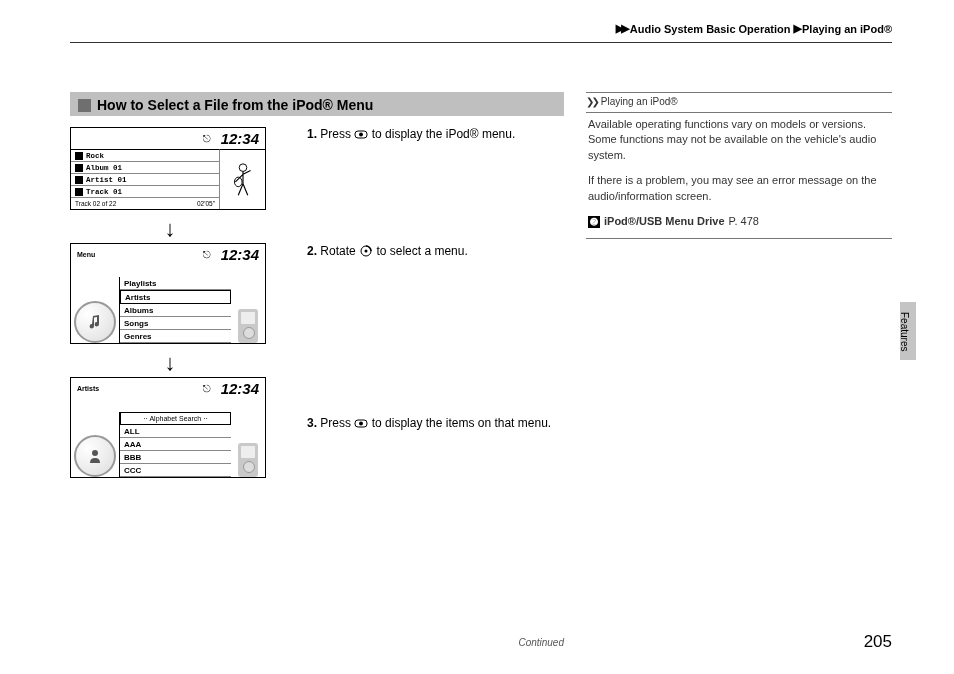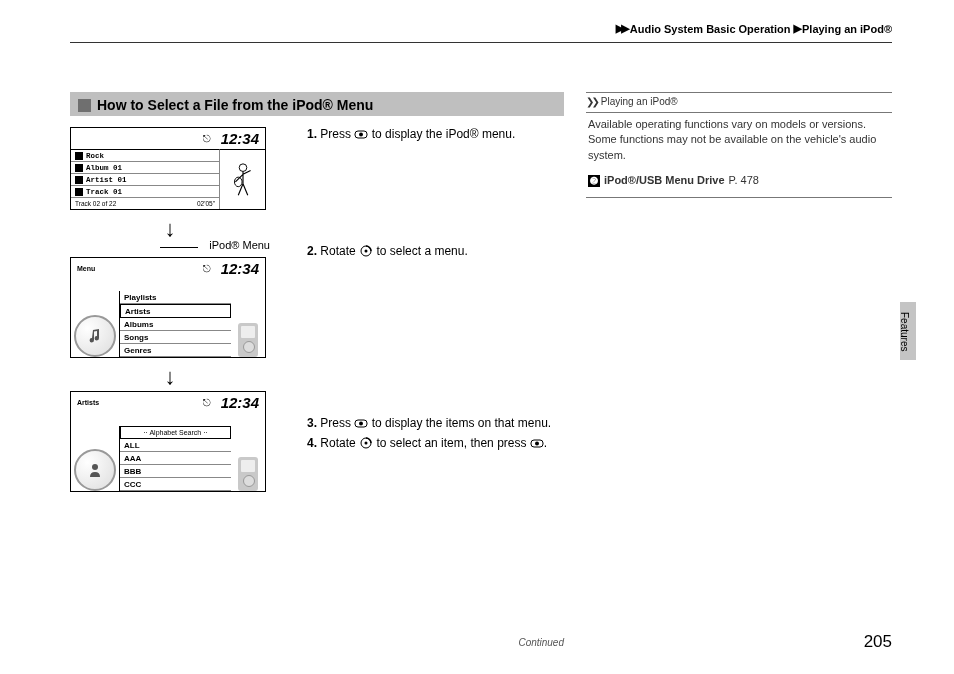--- a/index.html
+++ b/index.html
@@ -324,24 +324,20 @@
             <circle cx="15" cy="7" r="4" fill="none" stroke="#000" stroke-width="1"></circle>
             <path d="M15 11 L15 24 M15 14 L7 22 M15 14 L23 10 M15 24 L10 36 M15 24 L20 36" stroke="#000" stroke-width="1.2" fill="none"></path>
             <ellipse cx="10" cy="22" rx="4" ry="5" fill="none" stroke="#000" stroke-width="1"></ellipse>
           </svg>
         </div>
       </div>
     </div>
 
     <div class="arrow-down">↓</div>
 
-    <div style="position:relative; height:14px;">
-      <span style="position:absolute; right:0; top:-4px; font-size:11px;">iPod® Menu</span>
-      <span style="position:absolute; right:72px; top:4px; width:38px; border-top:1px solid #000;"></span>
-    </div>
 
     <div class="screen-box">
       <div class="screen-header">
         <span class="left-lbl">Menu</span>
         <span style="display:flex;align-items:center;gap:4px;">
           <span class="usb">⎋</span>
           <span class="time">12:34</span>
         </span>
       </div>
       <div class="s2-body">
@@ -414,40 +410,30 @@
           <circle cx="7" cy="6" r="1.5" fill="#000"></circle>
         </svg><span> to select a menu.</span>
     </div>
     <div class="step" style="margin-top:155px;">
       <b>3.</b>
       <span>Press </span><svg class="step-icon" viewBox="0 0 14 12">
           <rect x="1" y="3" width="12" height="7" rx="3" fill="none" stroke="#000"></rect>
           <circle cx="7" cy="6.5" r="2" fill="#000"></circle>
         </svg><span> to display the items on that menu.</span>
     </div>
-    <div class="step">
-      <b>4.</b>
-      <span>Rotate </span><svg class="step-icon" viewBox="0 0 14 12">
-          <circle cx="7" cy="6" r="5" fill="none" stroke="#000"></circle>
-          <path d="M7 1 A5 5 0 0 1 12 6" fill="none" stroke="#000" stroke-width="1.5"></path>
-          <circle cx="7" cy="6" r="1.5" fill="#000"></circle>
-        </svg><span> to select an item, then press </span><svg class="step-icon" viewBox="0 0 14 12">
-          <rect x="1" y="3" width="12" height="7" rx="3" fill="none" stroke="#000"></rect>
-          <circle cx="7" cy="6.5" r="2" fill="#000"></circle>
-        </svg><span>.</span>
-    </div>
   </div>
 
   <div class="sidebar">
     <div class="sb-head">
       <span class="chev">❯❯</span>
       <span>Playing an iPod®</span>
     </div>
     <div class="sb-body">
       <p>Available operating functions vary on models or versions. Some functions may not be available on the vehicle's audio system.</p>
+      <p>If there is a problem, you may see an error message on the audio/information screen.</p>
       <div class="xref">
         <span class="xicon">➋</span>
         <b>iPod®/USB Menu Drive</b>
         <span>P. 478</span>
       </div>
     </div>
   </div>
 
   <div class="side-tab"></div>
   <div class="side-tab-text">Features</div>

